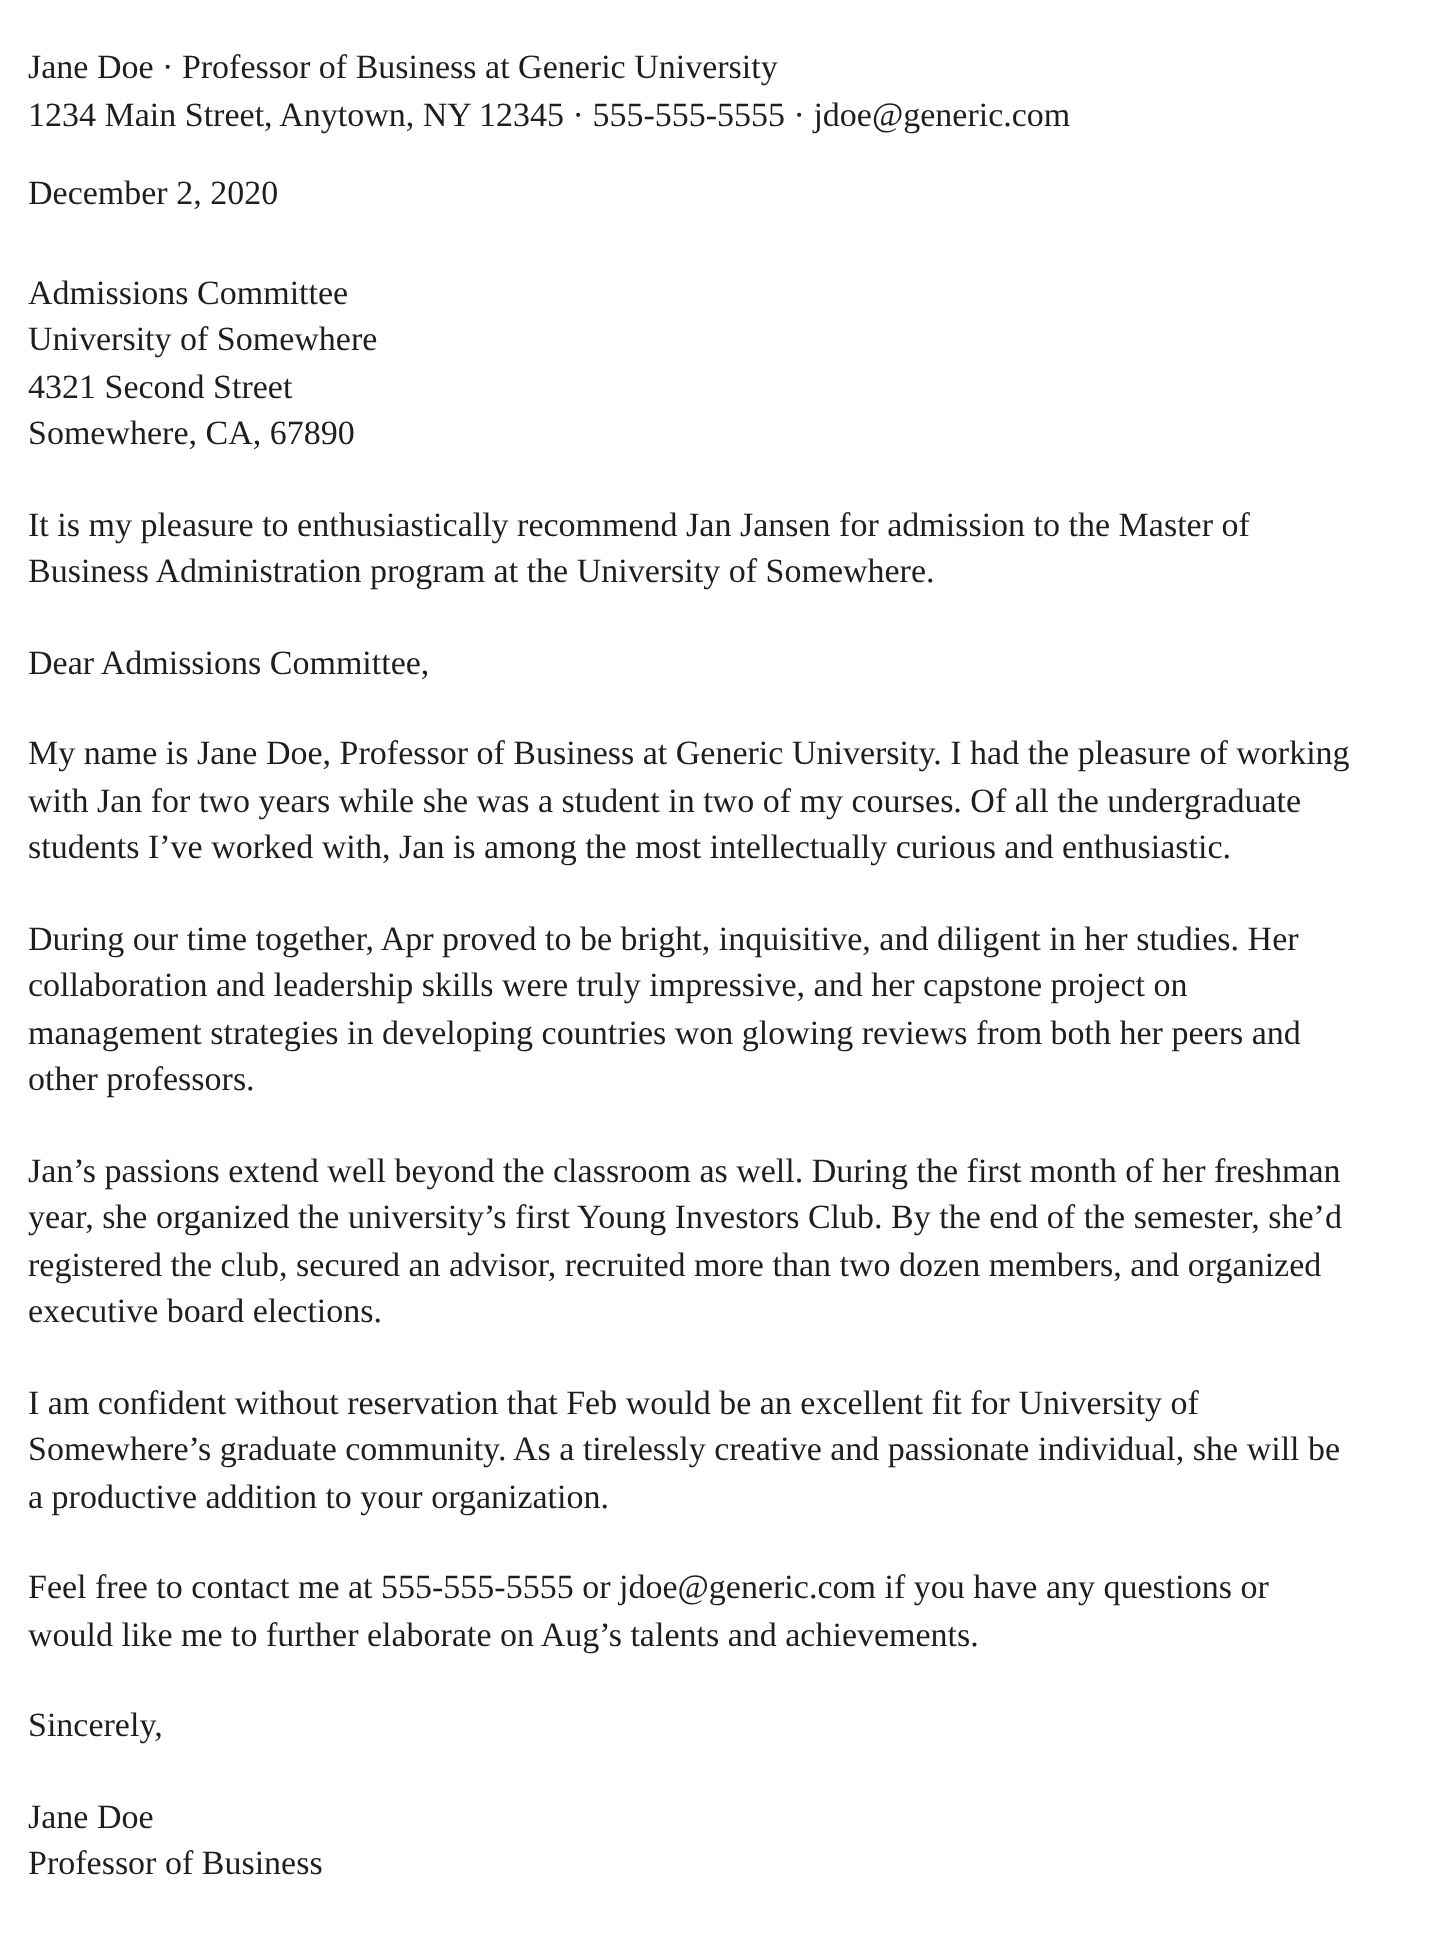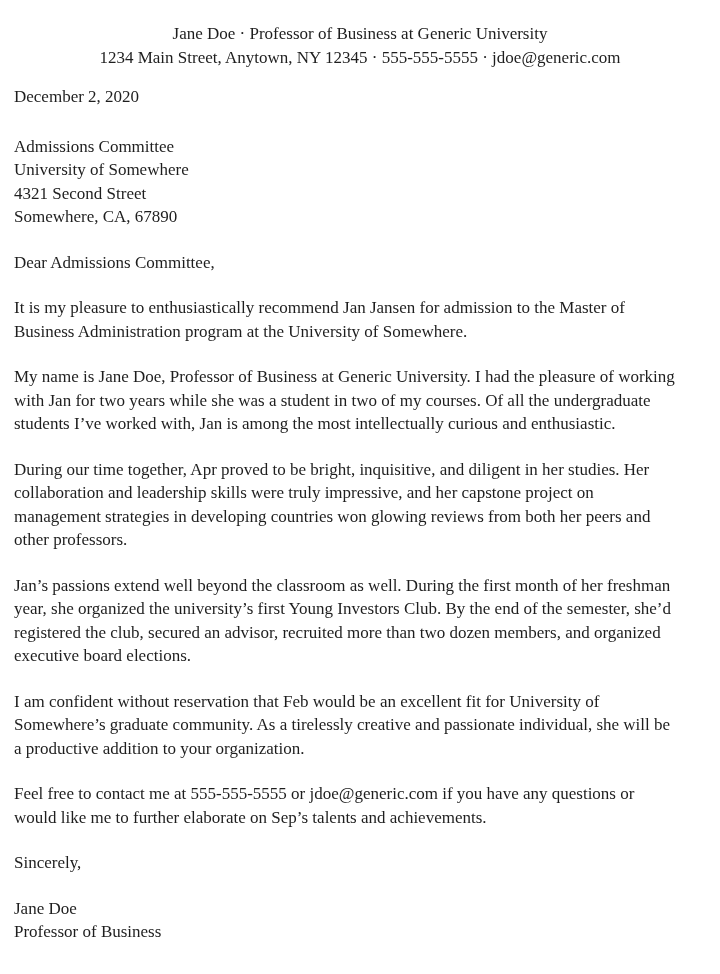--- a/index.html
+++ b/index.html
@@ -13,21 +13,20 @@
     min-height: 974px;
     box-sizing: border-box;
     background: #ffffff;
     padding: 22px 14px 20px 14px;
     font-family: "Liberation Serif", "DejaVu Serif", serif;
     font-size: 17px;
     line-height: 23.5px;
     color: #1e1e1e;
   }
   .letterhead {
-    text-align: center;
     margin-bottom: 12px;
   }
   .letterhead .lh-line {
     white-space: pre-line;
   }
   p.block {
     margin: 12px 0 22px 0;
     white-space: pre-line;
   }
   p.date-block {
@@ -45,44 +44,44 @@
     <div class="lh-line">1234 Main Street, Anytown, NY 12345 · 555-555-5555 · jdoe@generic.com</div>
   </div>
 
   <p class="date-block">December 2, 2020</p>
 
   <p class="block">Admissions Committee
 University of Somewhere
 4321 Second Street
 Somewhere, CA, 67890</p>
 
-  <p class="block">Dear Admissions Committee,</p>
-
   <p class="block">It is my pleasure to enthusiastically recommend Jan Jansen for admission to the Master of
 Business Administration program at the University of Somewhere.</p>
+
+  <p class="block">Dear Admissions Committee,</p>
 
   <p class="block">My name is Jane Doe, Professor of Business at Generic University. I had the pleasure of working
 with Jan for two years while she was a student in two of my courses. Of all the undergraduate
 students I’ve worked with, Jan is among the most intellectually curious and enthusiastic.</p>
 
   <p class="block">During our time together, Apr proved to be bright, inquisitive, and diligent in her studies. Her
 collaboration and leadership skills were truly impressive, and her capstone project on
 management strategies in developing countries won glowing reviews from both her peers and
 other professors.</p>
 
   <p class="block">Jan’s passions extend well beyond the classroom as well. During the first month of her freshman
 year, she organized the university’s first Young Investors Club. By the end of the semester, she’d
 registered the club, secured an advisor, recruited more than two dozen members, and organized
 executive board elections.</p>
 
   <p class="block">I am confident without reservation that Feb would be an excellent fit for University of
 Somewhere’s graduate community. As a tirelessly creative and passionate individual, she will be
 a productive addition to your organization.</p>
 
   <p class="block">Feel free to contact me at 555-555-5555 or jdoe@generic.com if you have any questions or
-would like me to further elaborate on Sep’s talents and achievements.</p>
+would like me to further elaborate on Aug’s talents and achievements.</p>
 
   <p class="block">Sincerely,</p>
 
   <p class="block">Jane Doe
 Professor of Business</p>
 
 </div>
 
 </body></html>

